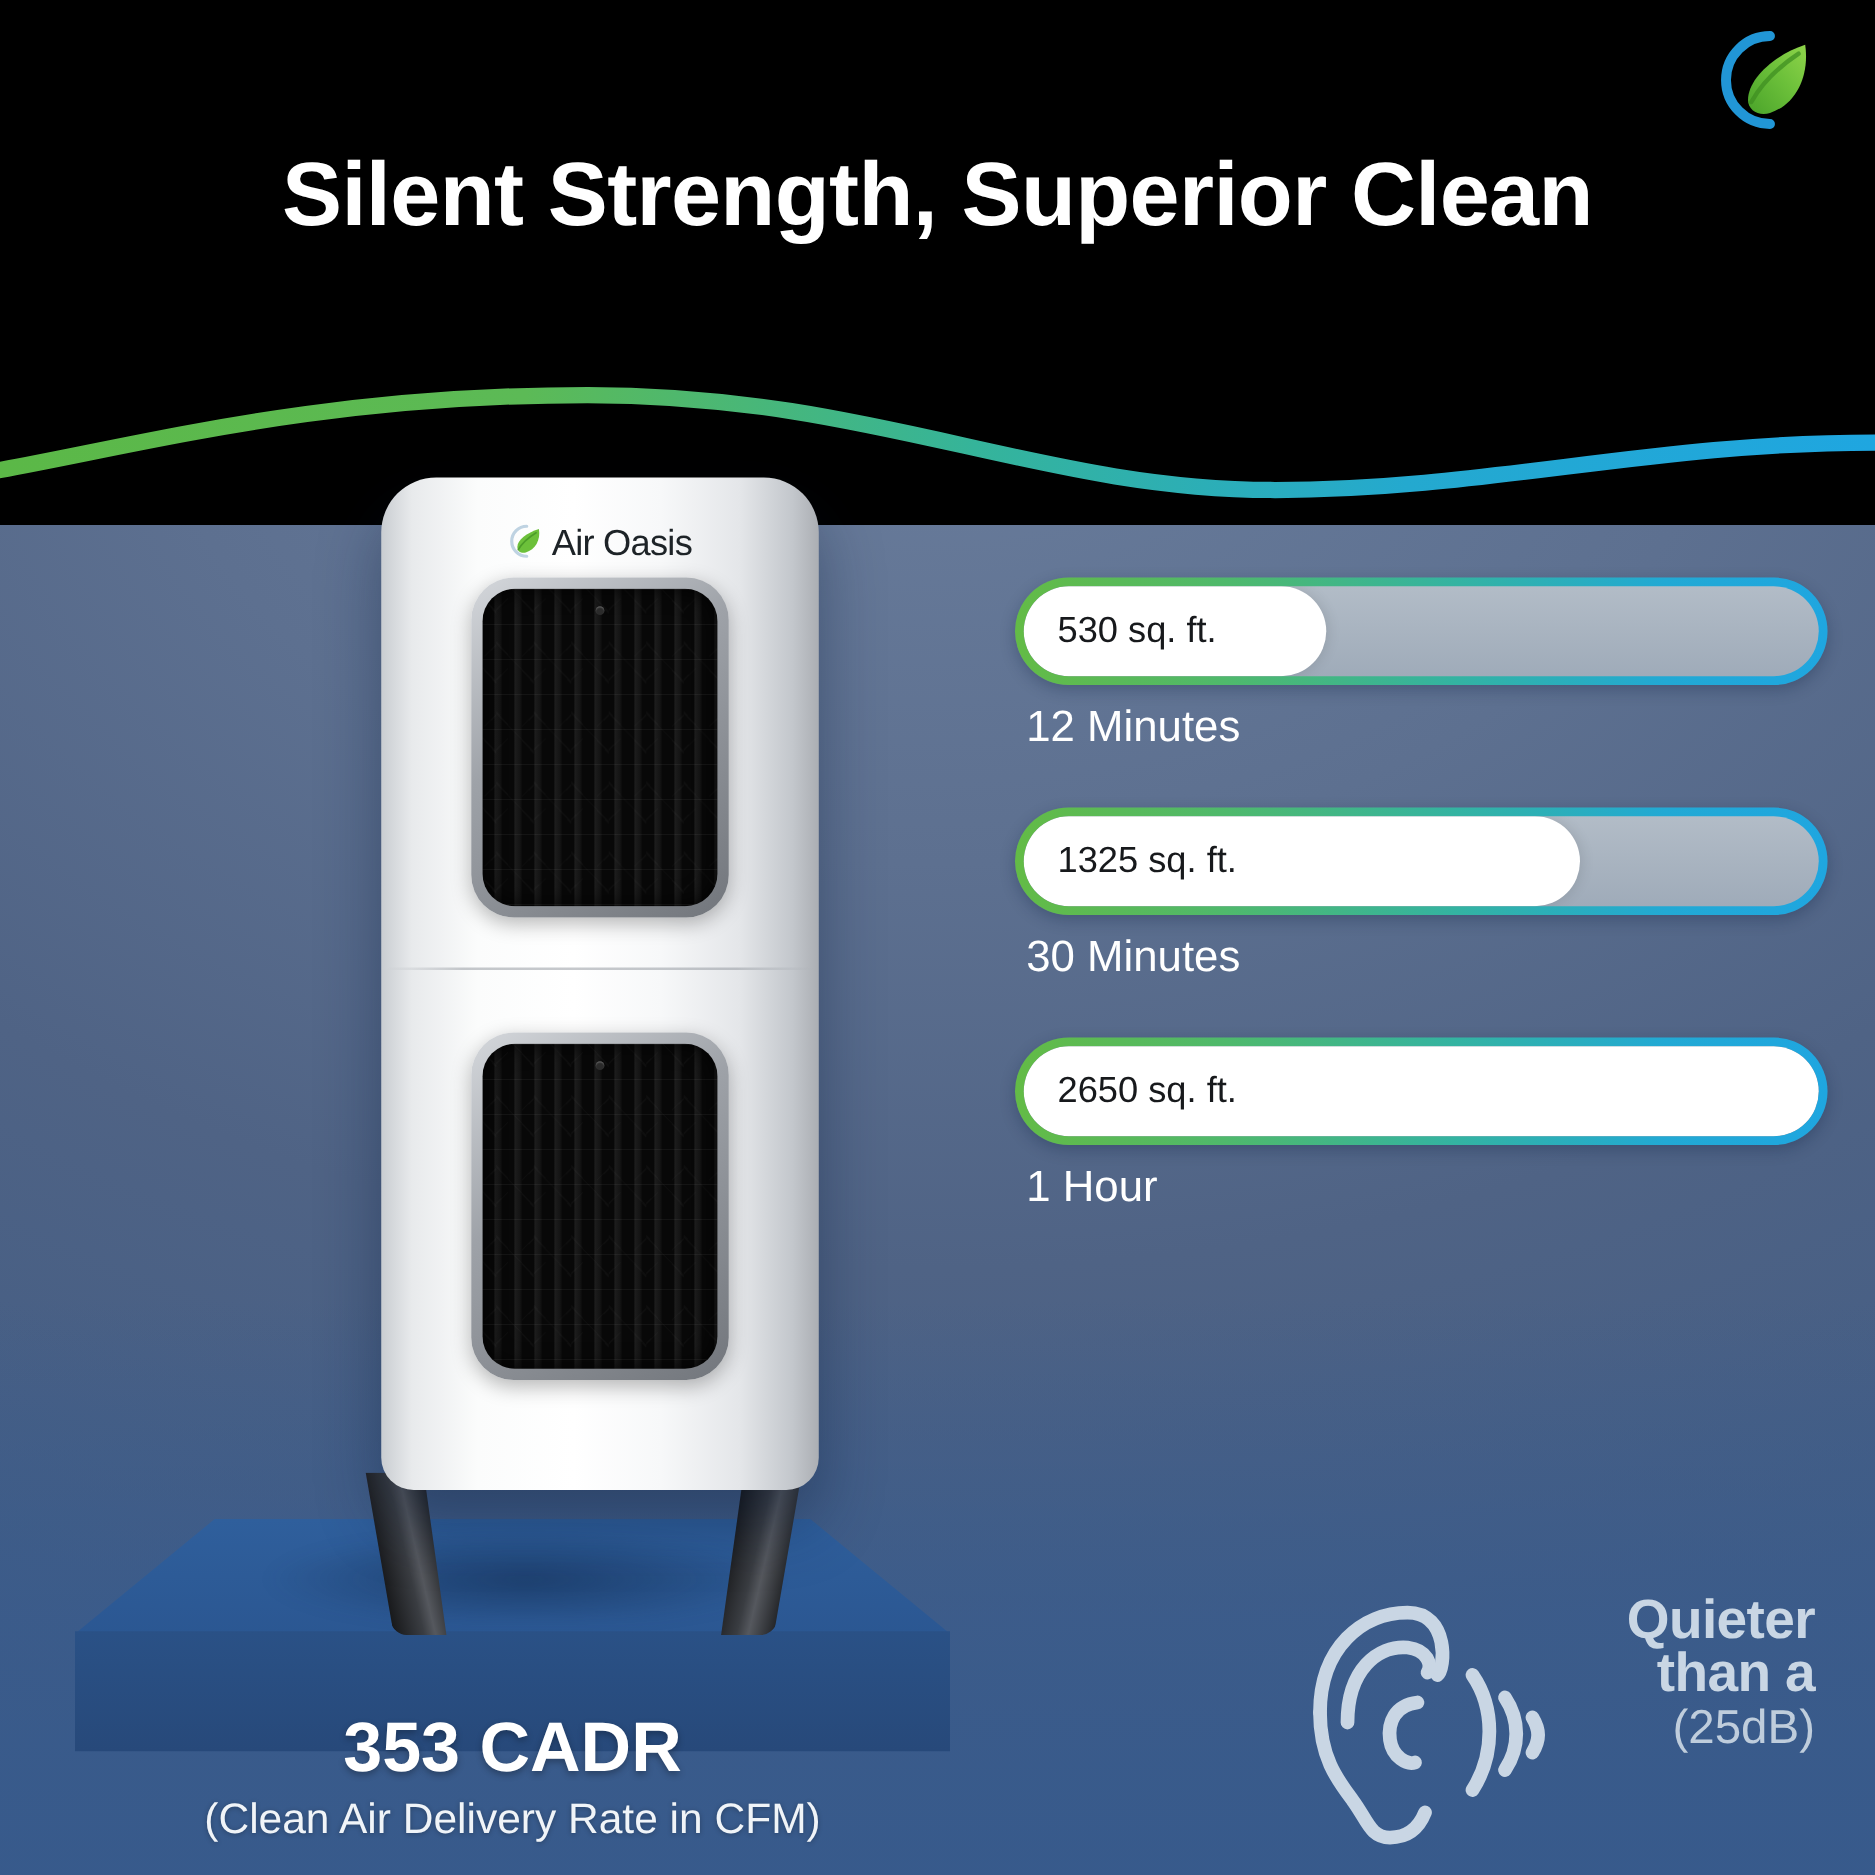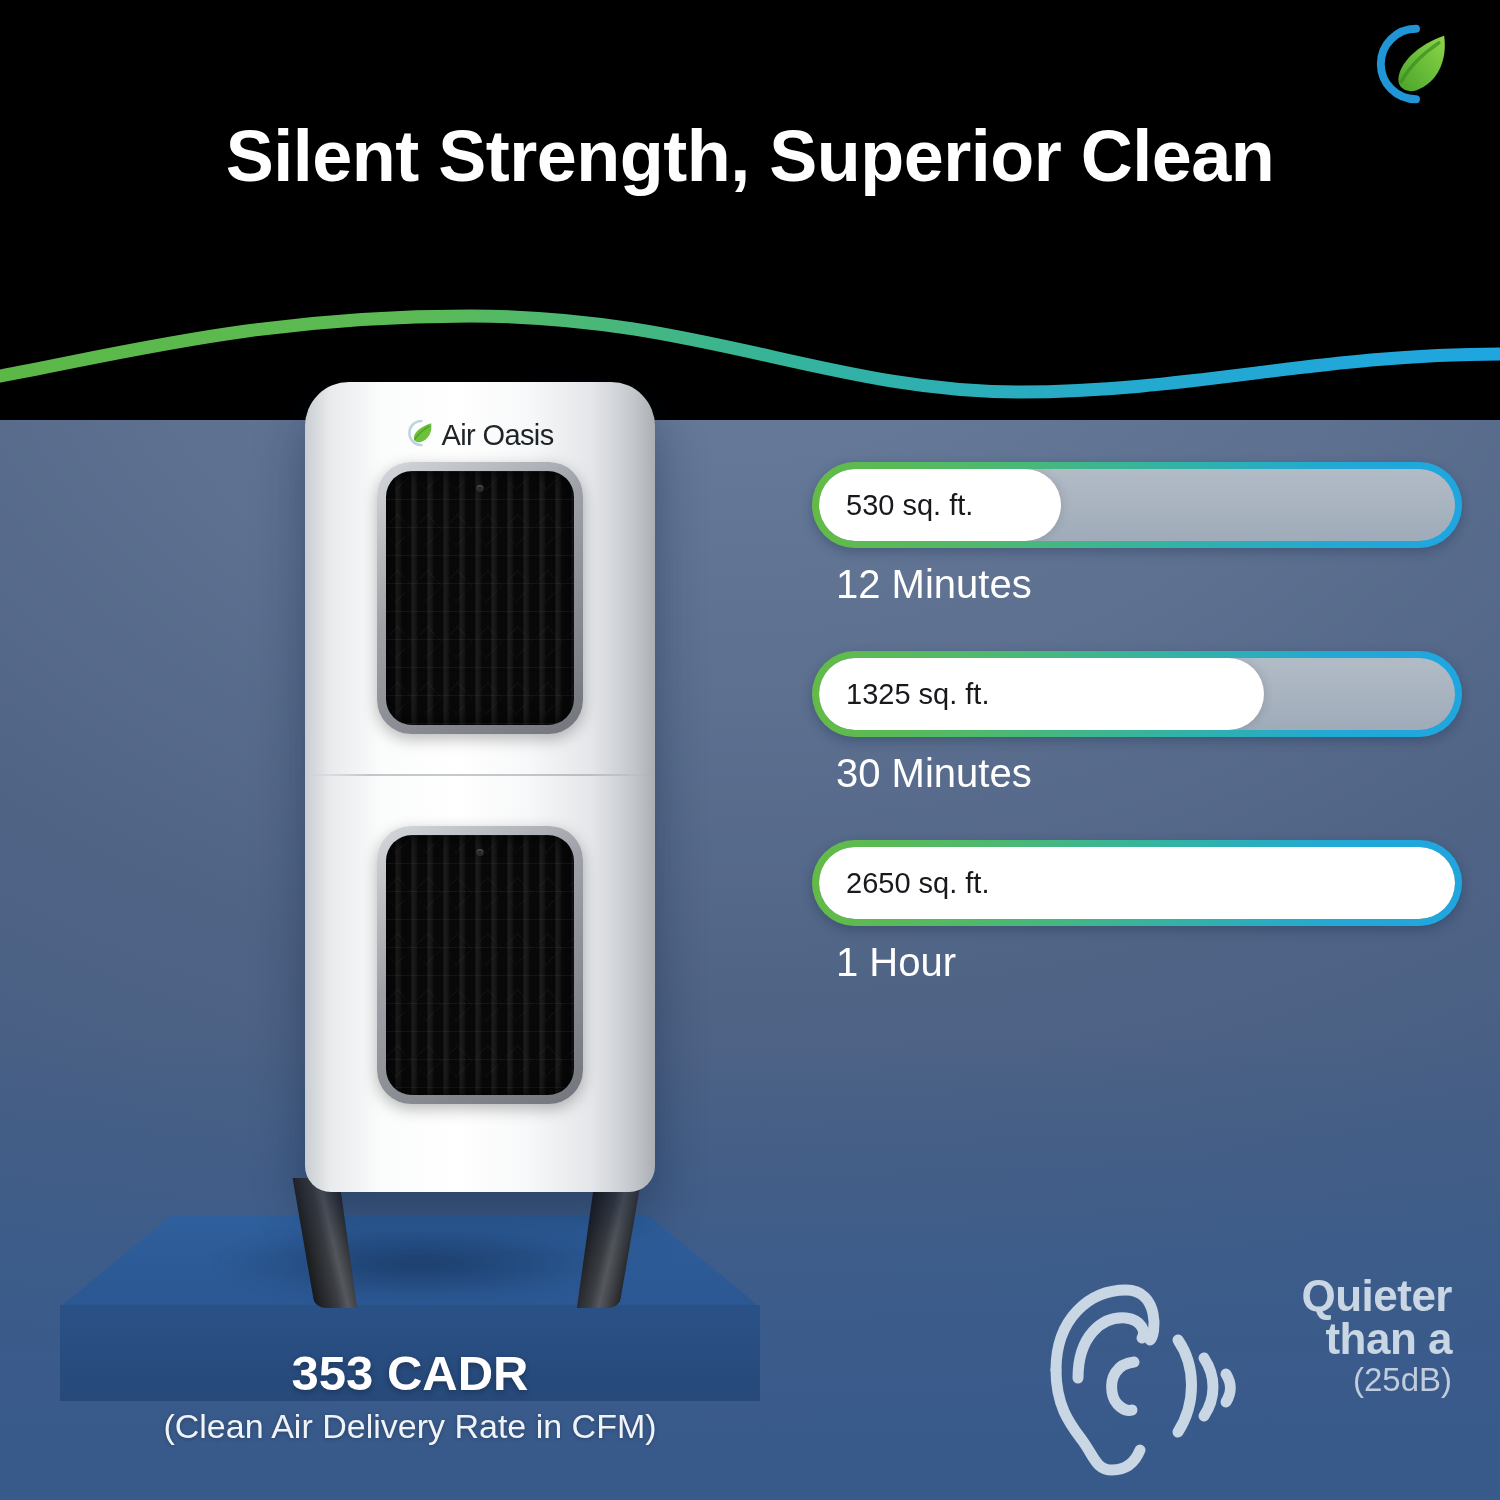--- a/index.html
+++ b/index.html
@@ -211,40 +211,41 @@
   .bar-value {
     position: absolute; left: 34px; top: 50%;
     transform: translateY(-50%);
     font-size: 29px;
     color: #17191c;
     white-space: nowrap;
     z-index: 3;
   }
   .bar-caption {
     margin-top: 14px;
-    margin-left: 24px;
-    font-size: 40px;
+    margin-left: 9px;
+    font-size: 35px;
     color: #ffffff;
     font-weight: 400;
   }
 
   
   .cadr {
     position: absolute;
     left: 60px; top: 1345px;
     width: 700px;
     text-align: center;
     z-index: 7;
   }
   .cadr-main {
-    font-size: 49px;
+    font-size: 56px;
     font-weight: 700;
     color: #ffffff;
     letter-spacing: 0px;
     text-shadow: 0 2px 6px rgba(0,0,0,0.30);
+    margin-top: 20px;
   }
   .cadr-sub {
     margin-top: 6px;
     font-size: 34px;
     color: #f0f4f8;
     text-shadow: 0 1px 4px rgba(0,0,0,0.28);
   }
 
   
   .quiet {
@@ -263,21 +264,21 @@
     text-align: right;
     color: #c9d6e4;
     font-weight: 700;
     font-size: 44px;
     line-height: 0.98;
     letter-spacing: -0.5px;
   }
   .quiet-db {
     margin-top: 4px;
     font-weight: 400;
-    font-size: 33px;
+    font-size: 38px;
     color: #bfcddc;
     letter-spacing: 0px;
   }
 </style>
 </head>
 <body>
 
 <div id="stage">
 
   <div class="body-bg"></div>

